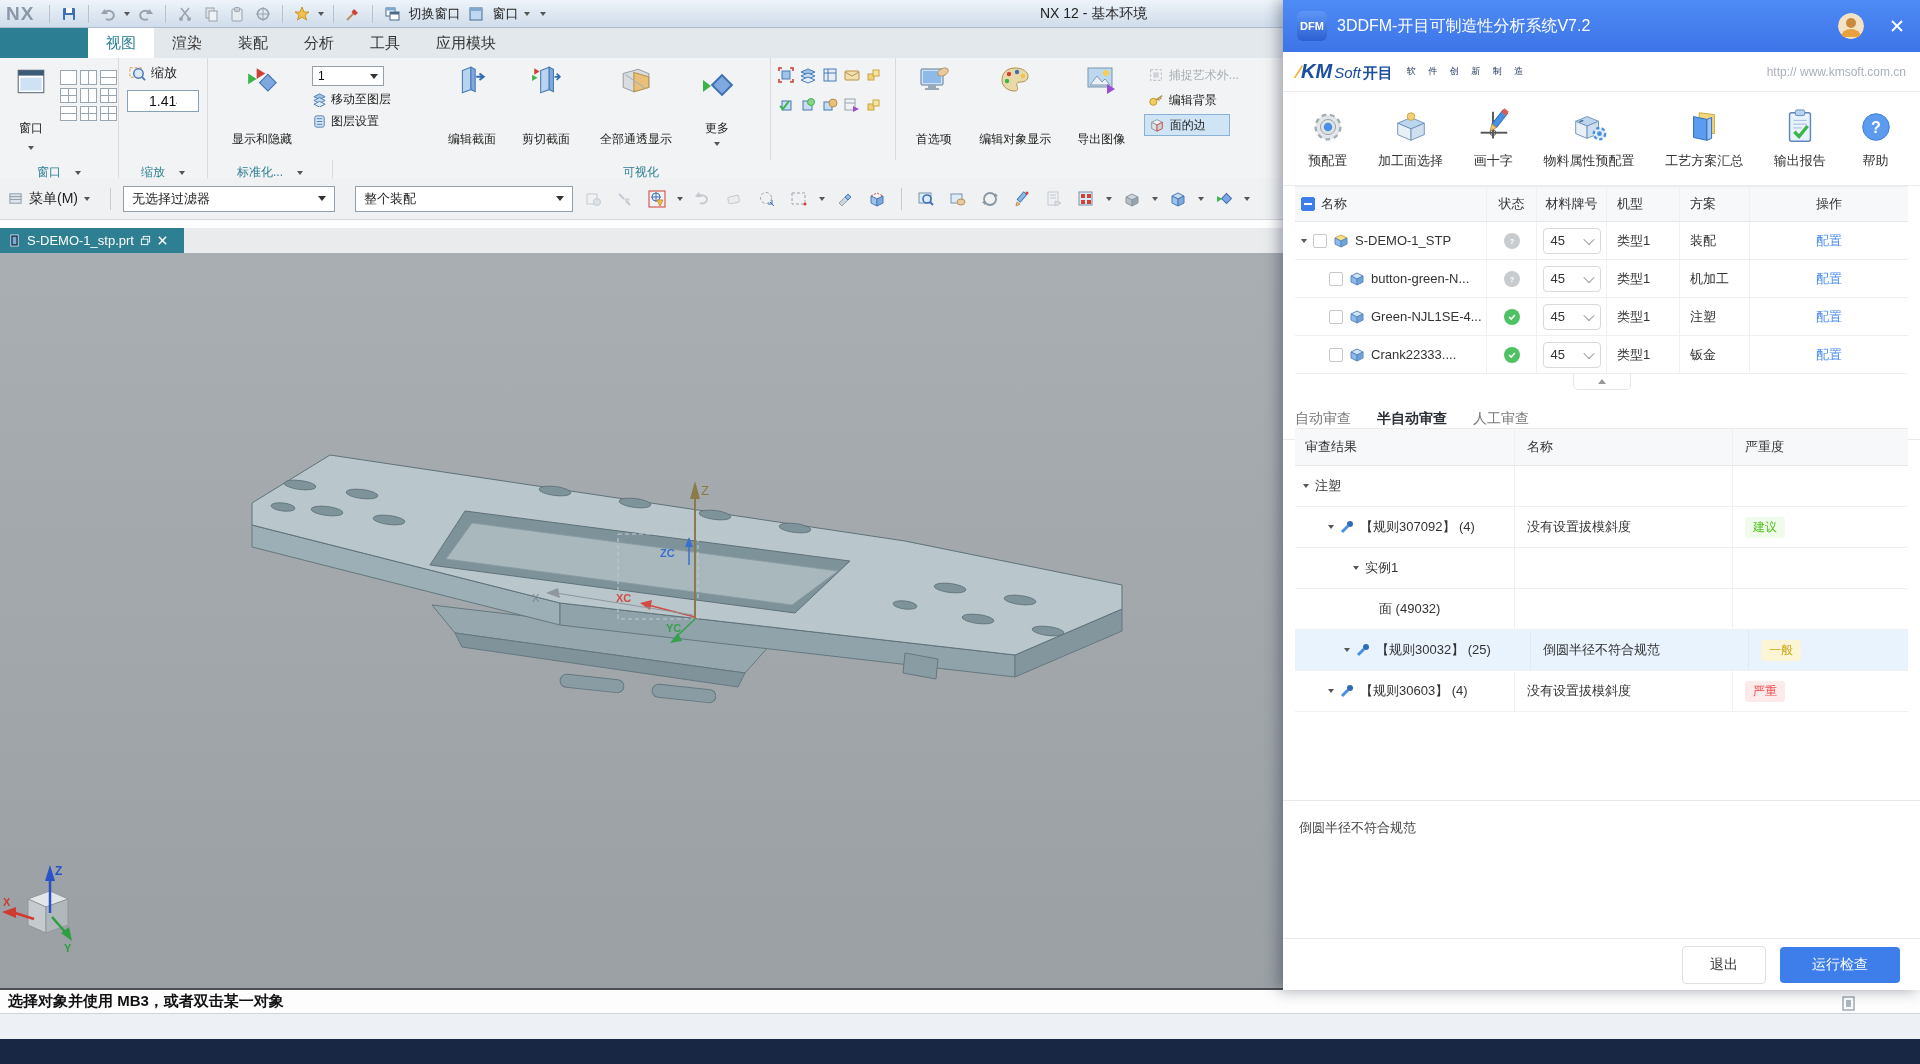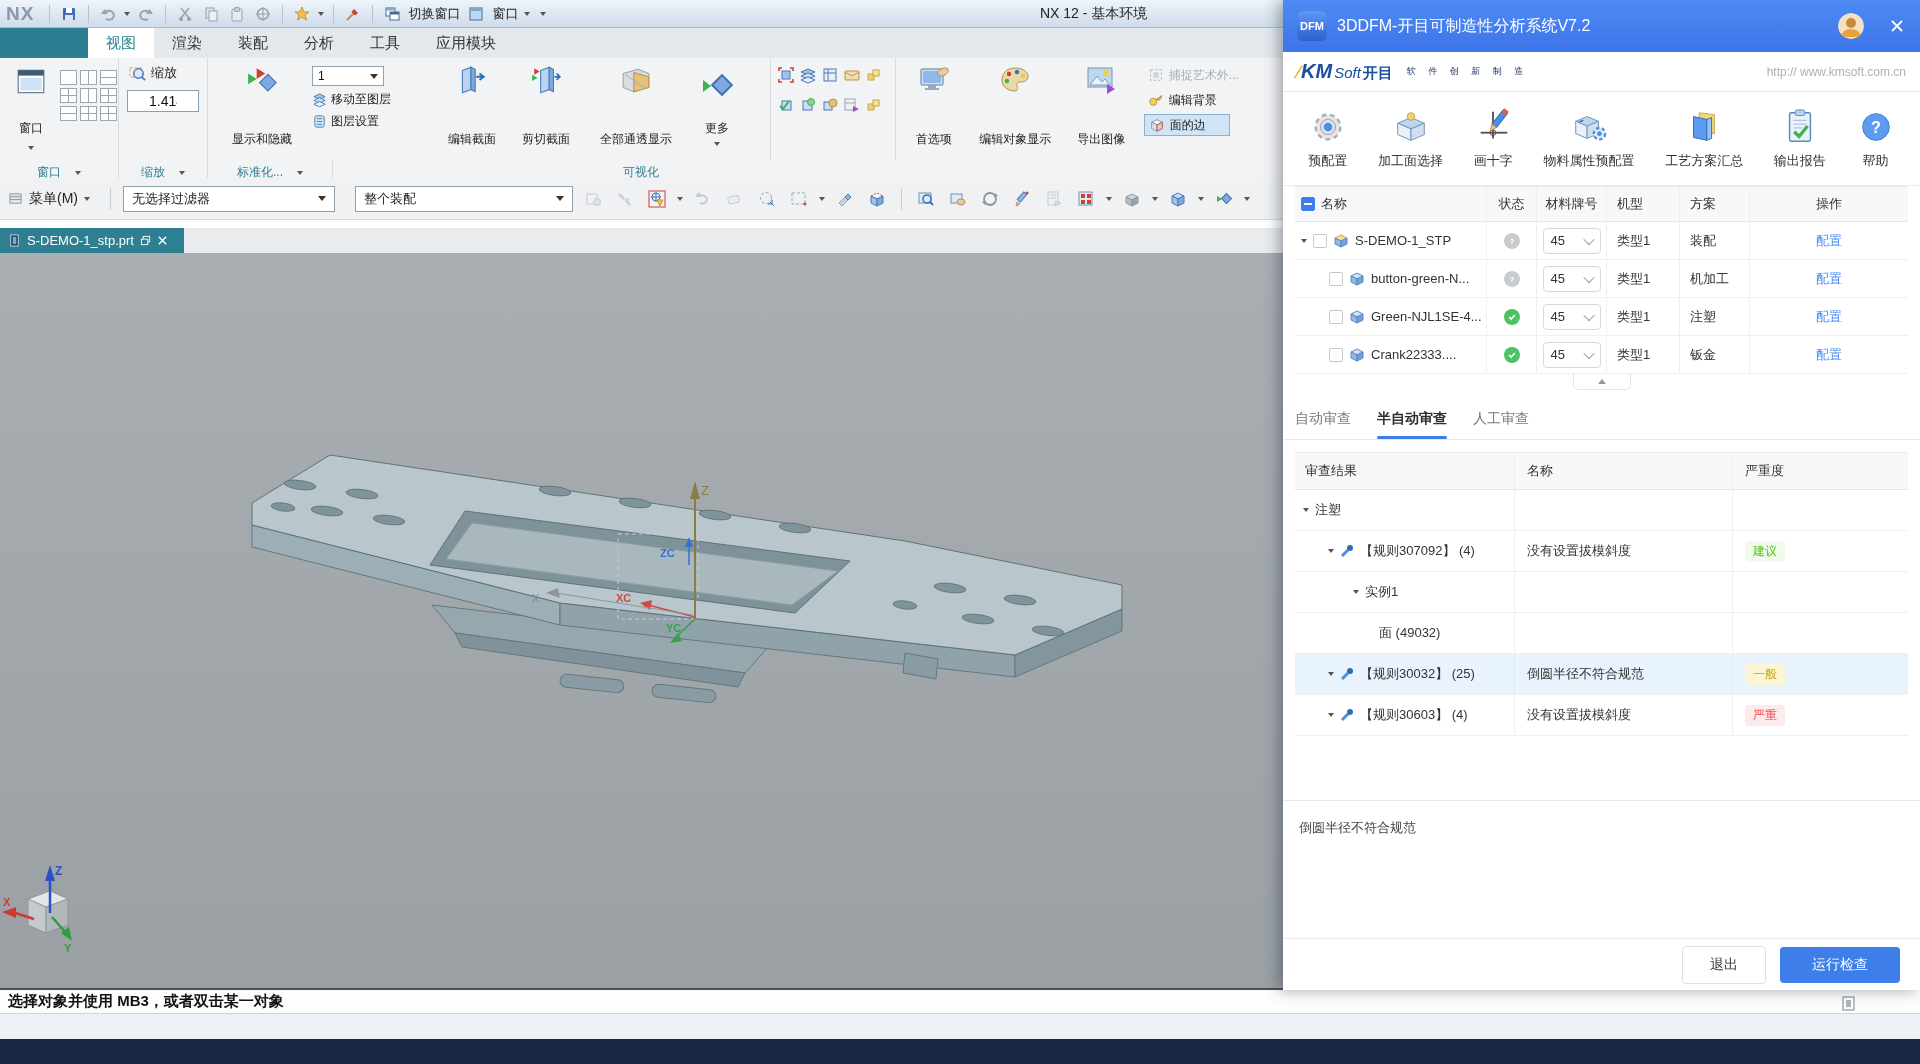--- a/index.html
+++ b/index.html
@@ -128,21 +128,21 @@
   .cfg{color:#4a8df0;}
   .pill{position:absolute;left:290px;top:374px;width:56px;height:15px;background:#fff;border:1px solid #e3e5e8;
       border-top:none;border-radius:0 0 5px 5px;display:flex;align-items:center;justify-content:center;}
   
   .rtabs{position:absolute;left:0;top:398px;width:637px;height:42px;border-bottom:1px solid #e9e9e9;
       display:flex;align-items:stretch;padding-left:12px;box-sizing:border-box;gap:26px;}
   .rtab{display:flex;flex-direction:column;justify-content:center;font-size:14px;color:#777;position:relative;}
   .rtab.act{color:#2b2f36;font-weight:bold;}
   .rtab.act::after{content:"";position:absolute;left:0;right:0;bottom:0;height:3px;background:#3d7eea;border-radius:2px;}
   
-  .rtw{position:absolute;left:12px;top:452px;width:613px;}
+  .rtw{position:absolute;left:12px;top:428px;width:613px;}
   .rrow{display:flex;align-items:center;height:41px;border-bottom:1px solid #f0f0f0;box-sizing:border-box;}
   .rrow.hd{height:38px;background:#f6f8fa;border-top:1px solid #ececec;border-bottom:1px solid #e4e7ea;font-size:13px;color:#333;}
   .rrow.sel{background:#e8f3fd;}
   .rc1{width:220px;display:flex;align-items:center;gap:6px;height:100%;border-right:1px solid #eef0f2;
       box-sizing:border-box;font-size:13px;color:#333;white-space:nowrap;overflow:hidden;}
   .rc2{width:218px;display:flex;align-items:center;padding-left:12px;box-sizing:border-box;height:100%;
       border-right:1px solid #eef0f2;font-size:13px;color:#333;}
   .rc3{flex:1;display:flex;align-items:center;padding-left:12px;height:100%;box-sizing:border-box;}
   .badge{font-size:12px;padding:2px 8px;border-radius:3px;}
   .badge.suggest{color:#52c41a;background:#f0fbec;}
@@ -1020,21 +1020,21 @@
 
       <div class="rrow">
         <div class="rc1" style="padding-left:84px;">
           <span>面 (49032)</span>
         </div>
         <div class="rc2"></div>
           <div class="rc3"></div>
       </div>
 
       <div class="rrow sel">
-        <div class="rc1" style="padding-left:33px;border-right-color:#dcebf8;">
+        <div class="rc1" style="padding-left:33px;border-right-color:#dcebf8;margin-left:16px;">
           <span class="tri-d sm"></span>
           <svg viewBox="0 0 14 14" width="14" height="14">
               <path d="M2 12 L8 6" stroke="#4a90e2" stroke-width="3"></path>
               <circle cx="10" cy="4" r="3" fill="#2f6cb5"></circle>
             </svg>
           <span>【规则30032】 (25)</span>
         </div>
         <div class="rc2" style="border-right-color:#dcebf8;">倒圆半径不符合规范</div>
         <div class="rc3">
             <span class="badge normal">一般</span>

